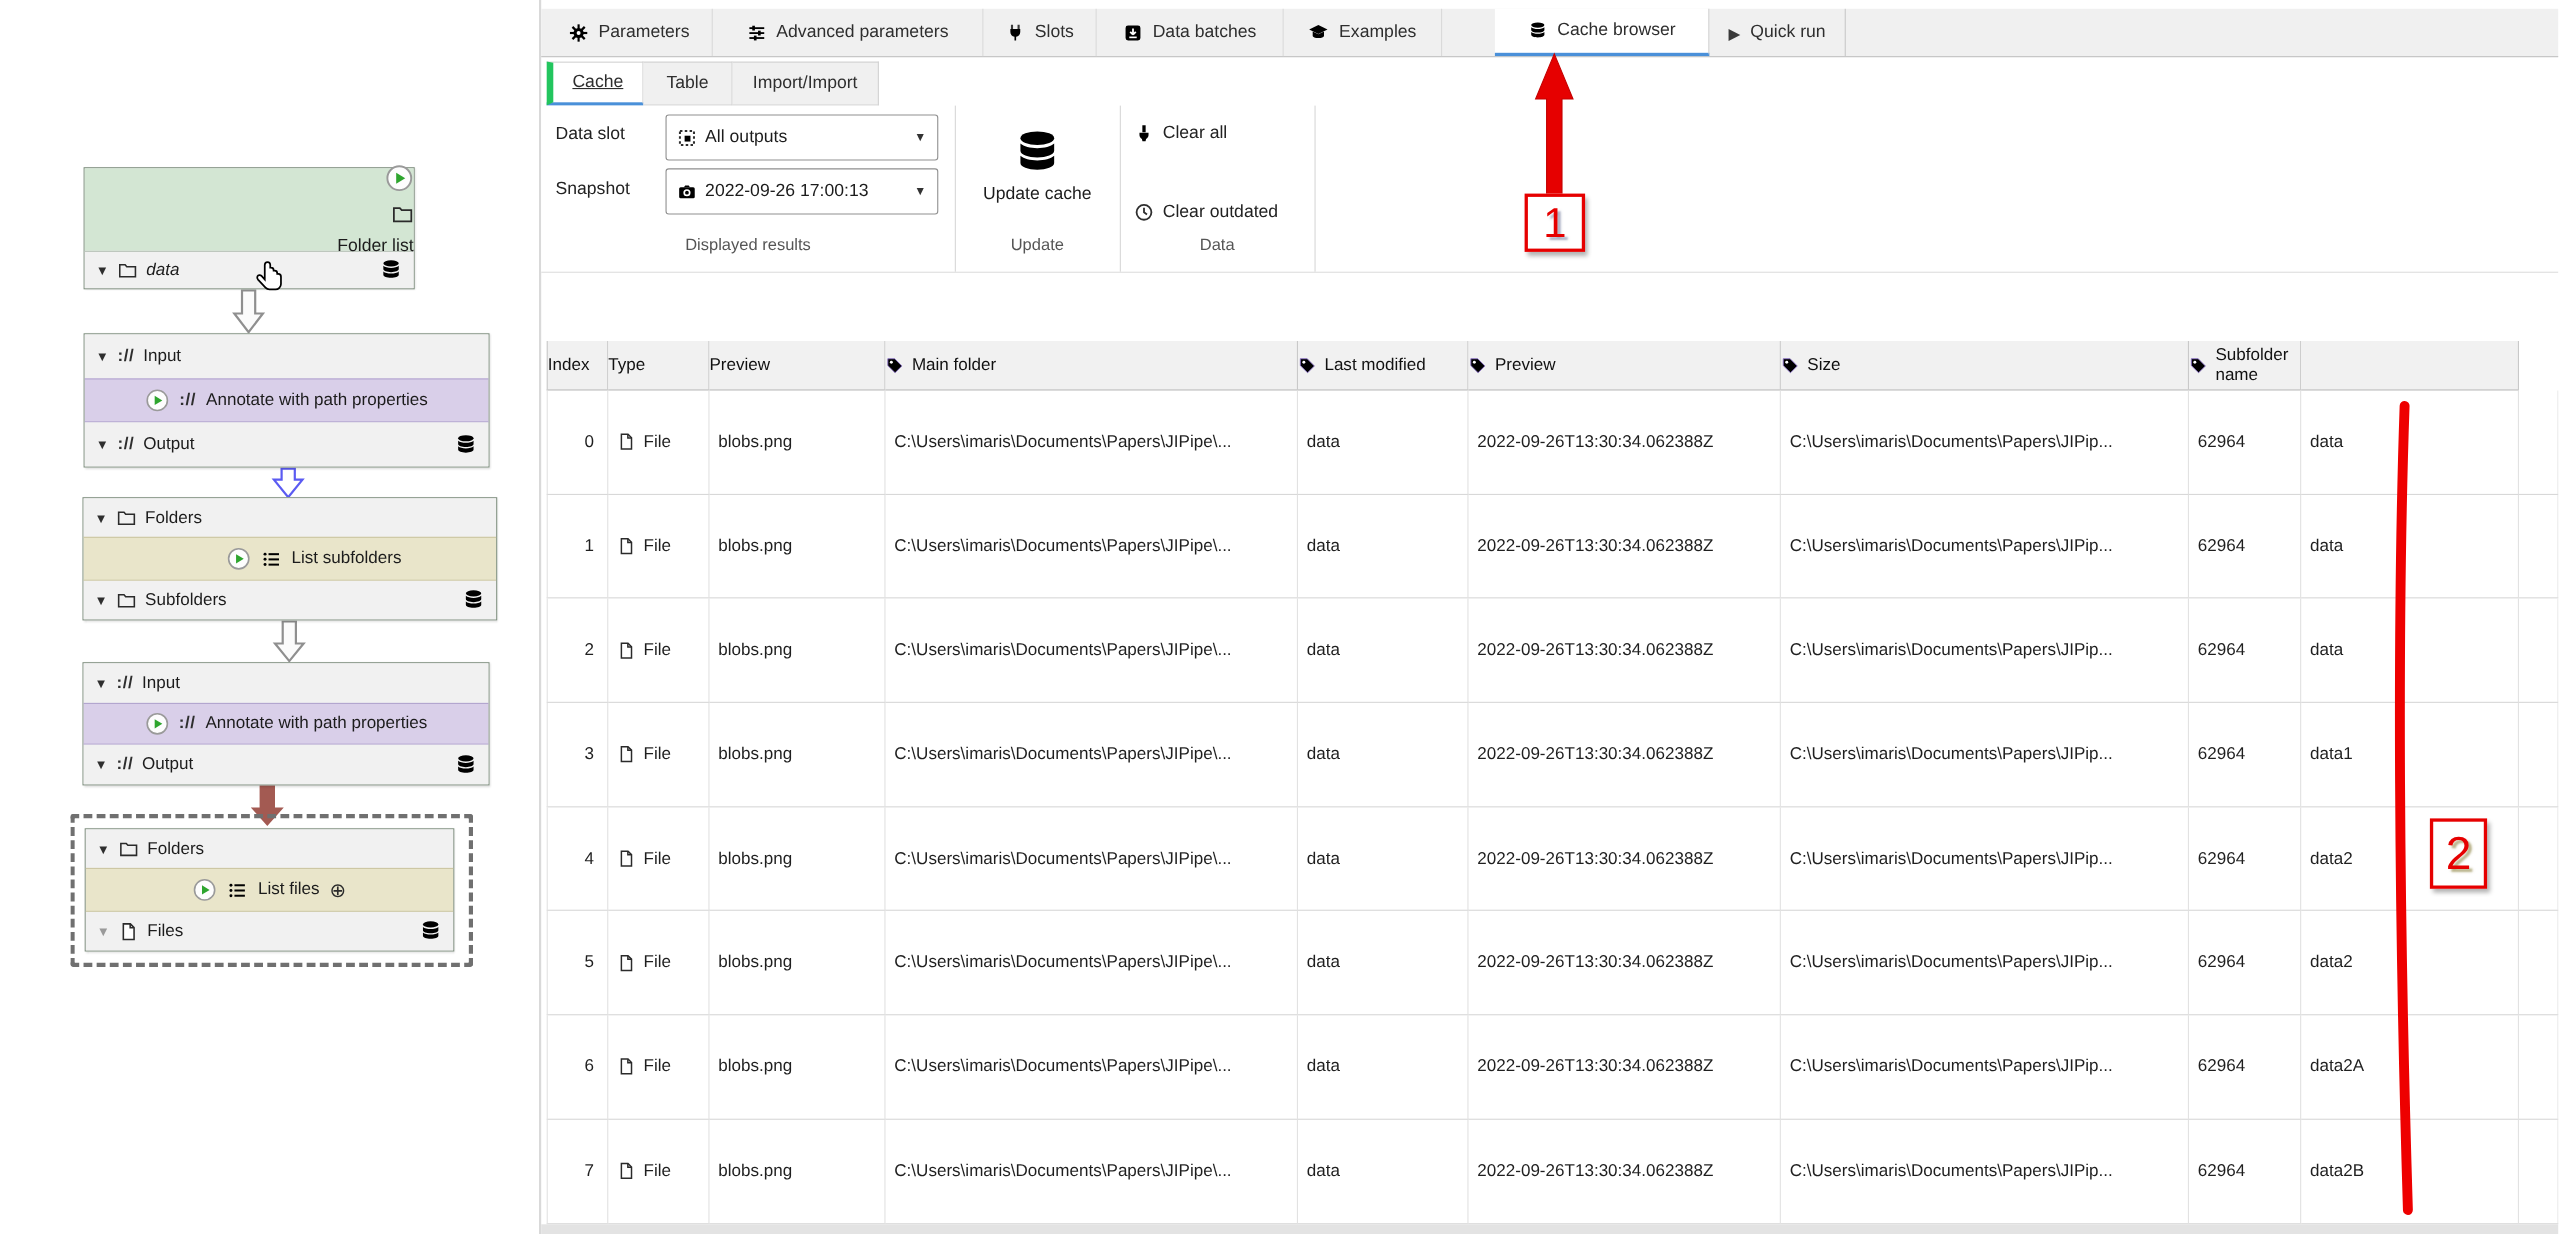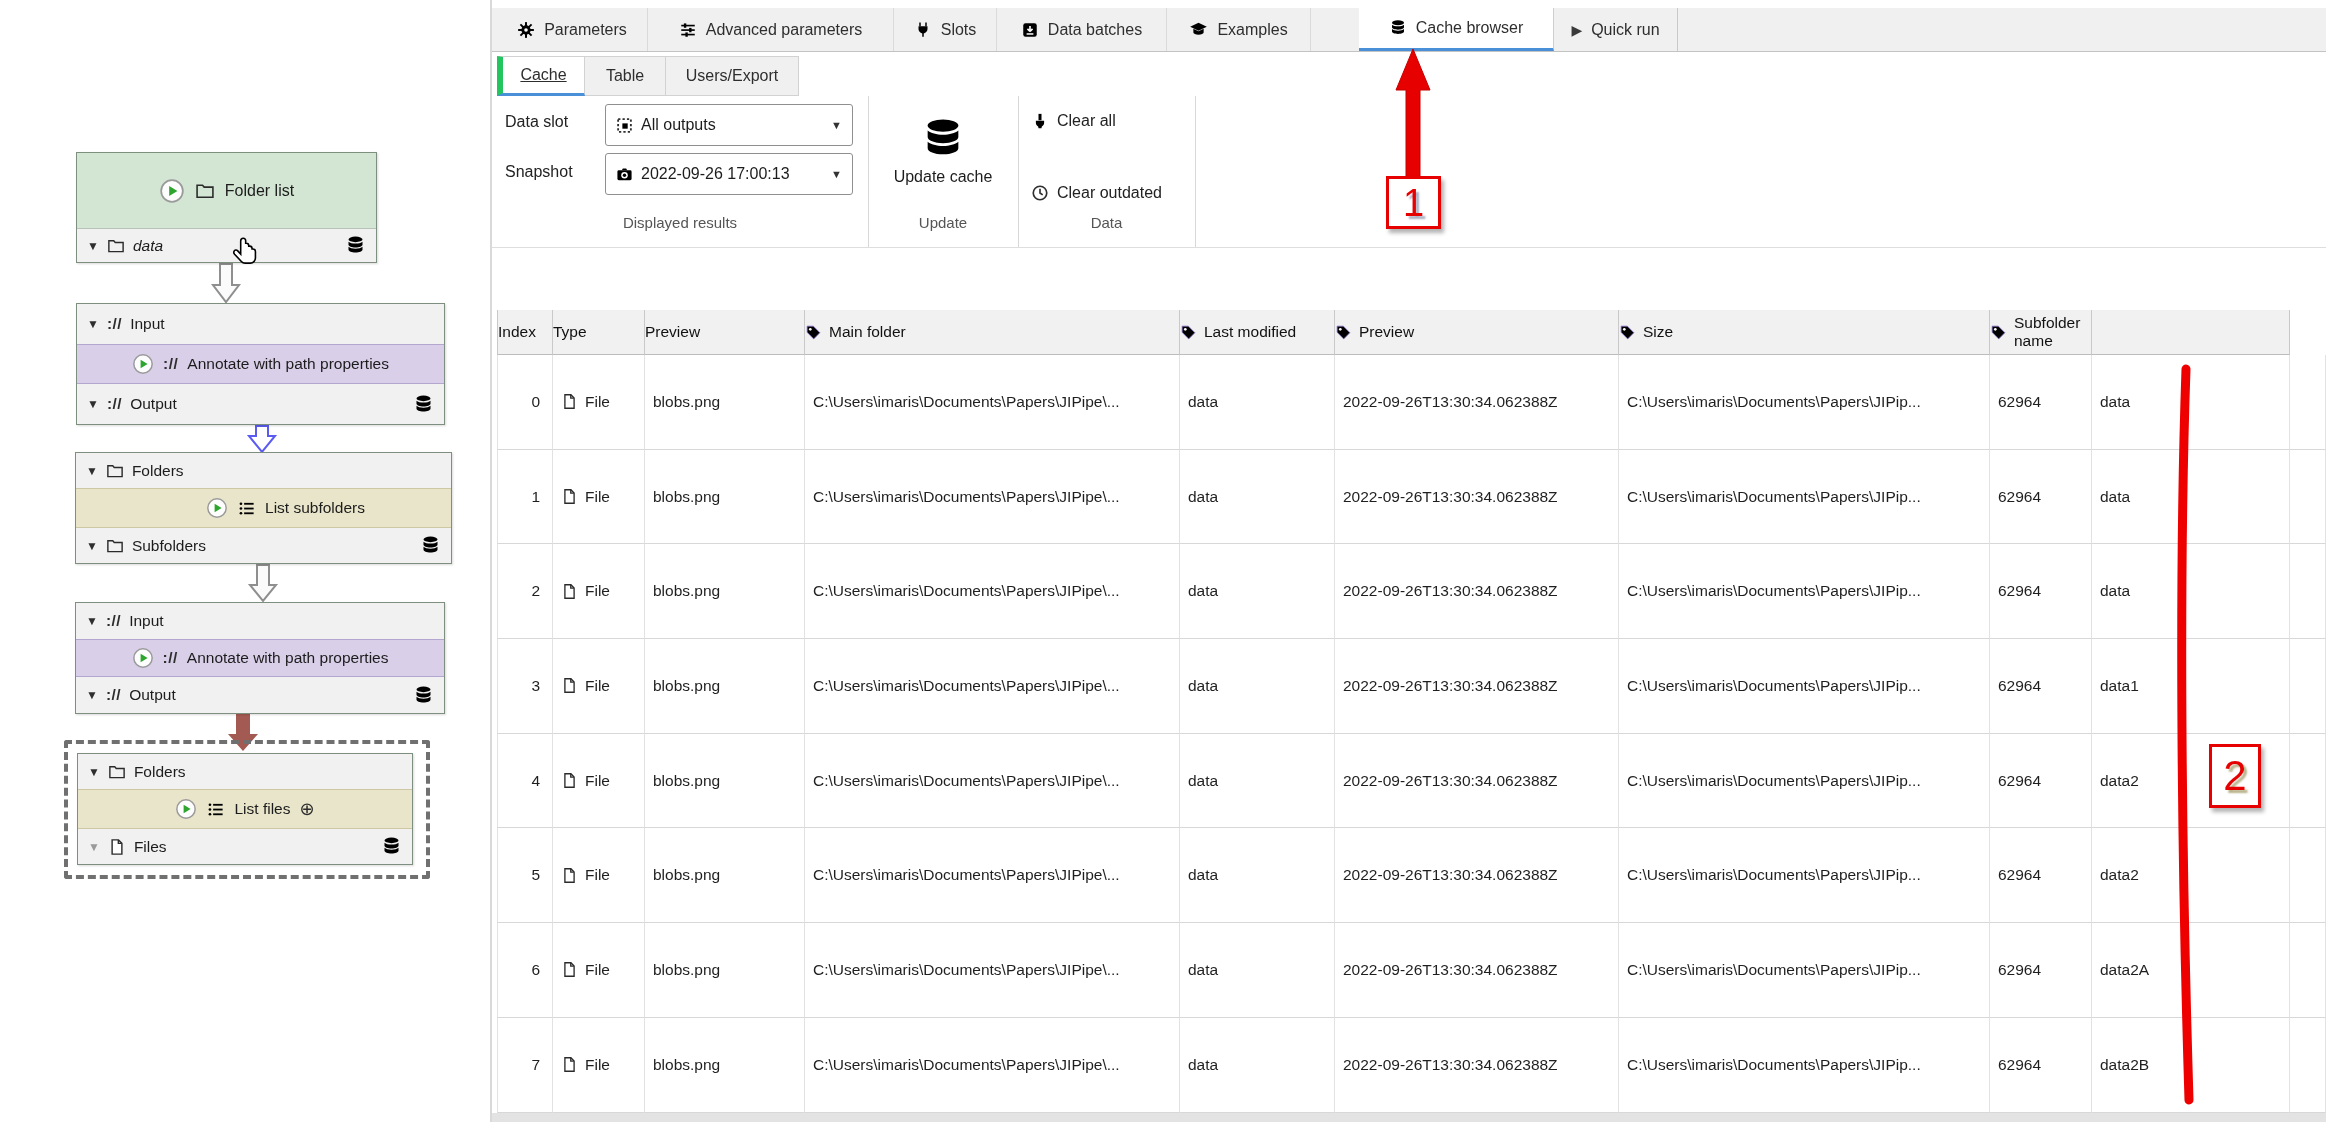--- a/index.html
+++ b/index.html
@@ -42,21 +42,21 @@
   .th:first-child{border-left:1px solid #c9c9c9;}
   .tr{height:94.7px;}
   .td{border-right:1px solid #e2e2e2;border-bottom:1px solid #d8d8d8;display:flex;align-items:center;
       padding:0 8px;font-size:15.5px;color:#1f1f1f;box-sizing:border-box;overflow:hidden;white-space:nowrap;gap:7px;}
   .td:first-child{justify-content:flex-end;padding-right:12px;border-left:1px solid #e2e2e2;}
   #bottomstrip{left:492px;top:1113px;width:1834px;height:9px;background:#e3e3e3;}
 
   
   .node{position:absolute;border:1px solid #7f8f7f;background:#f1f1f1;box-sizing:border-box;
         box-shadow:1px 1px 2px rgba(0,0,0,.15);}
-  .nheader{background:#d3e6d3;display:flex;align-items:center;justify-content:center;gap:10px;font-size:16px;color:#1c1c1c;}
+  .nheader{background:#d3e6d3;display:flex;align-items:flex-end;justify-content:center;gap:10px;font-size:16px;color:#1c1c1c;flex-direction:column;}
   .slotrow{display:flex;align-items:center;gap:8px;padding:0 10px;font-size:15.5px;color:#1c1c1c;
            background:#f1f1f1;border-top:1px solid #b9c2b9;box-sizing:border-box;}
   .slotrow.first{border-top:none;}
   .midrow{display:flex;align-items:center;justify-content:center;gap:9px;font-size:15.5px;box-sizing:border-box;}
   .lav{background:#d9cfe9;border-top:1px solid #b3a6cf;border-bottom:1px solid #b3a6cf;}
   .khaki{background:#e9e5ca;border-top:1px solid #cdc7a4;border-bottom:1px solid #cdc7a4;}
   .tri{font-size:12px;color:#2e2e2e;flex:none;}
   .tri.dim{color:#9a9a9a;}
   .proto{font-weight:bold;color:#2e2e2e;letter-spacing:.5px;}
   .dbright{margin-left:auto;}
@@ -346,21 +346,21 @@
   </div>
 
   <div id="subtabs" class="abs">
     <div class="subtab sel" style="width:88px">
         <span>Cache</span>
       </div>
     <div class="subtab" style="width:81px">
         <span>Table</span>
       </div>
     <div class="subtab" style="width:133px">
-        <span>Users/Export</span>
+        <span>Import/Import</span>
       </div>
   </div>
 
   <div id="toolbar" class="abs">
     <div class="vsep" style="left:376px"></div>
     <div class="vsep" style="left:526px"></div>
     <div class="vsep" style="left:703px"></div>
 
     <div class="abs" style="left:0;top:0;width:376px;height:151px;">
       <span class="tlabel" style="left:13px;top:17px">Data slot</span>

